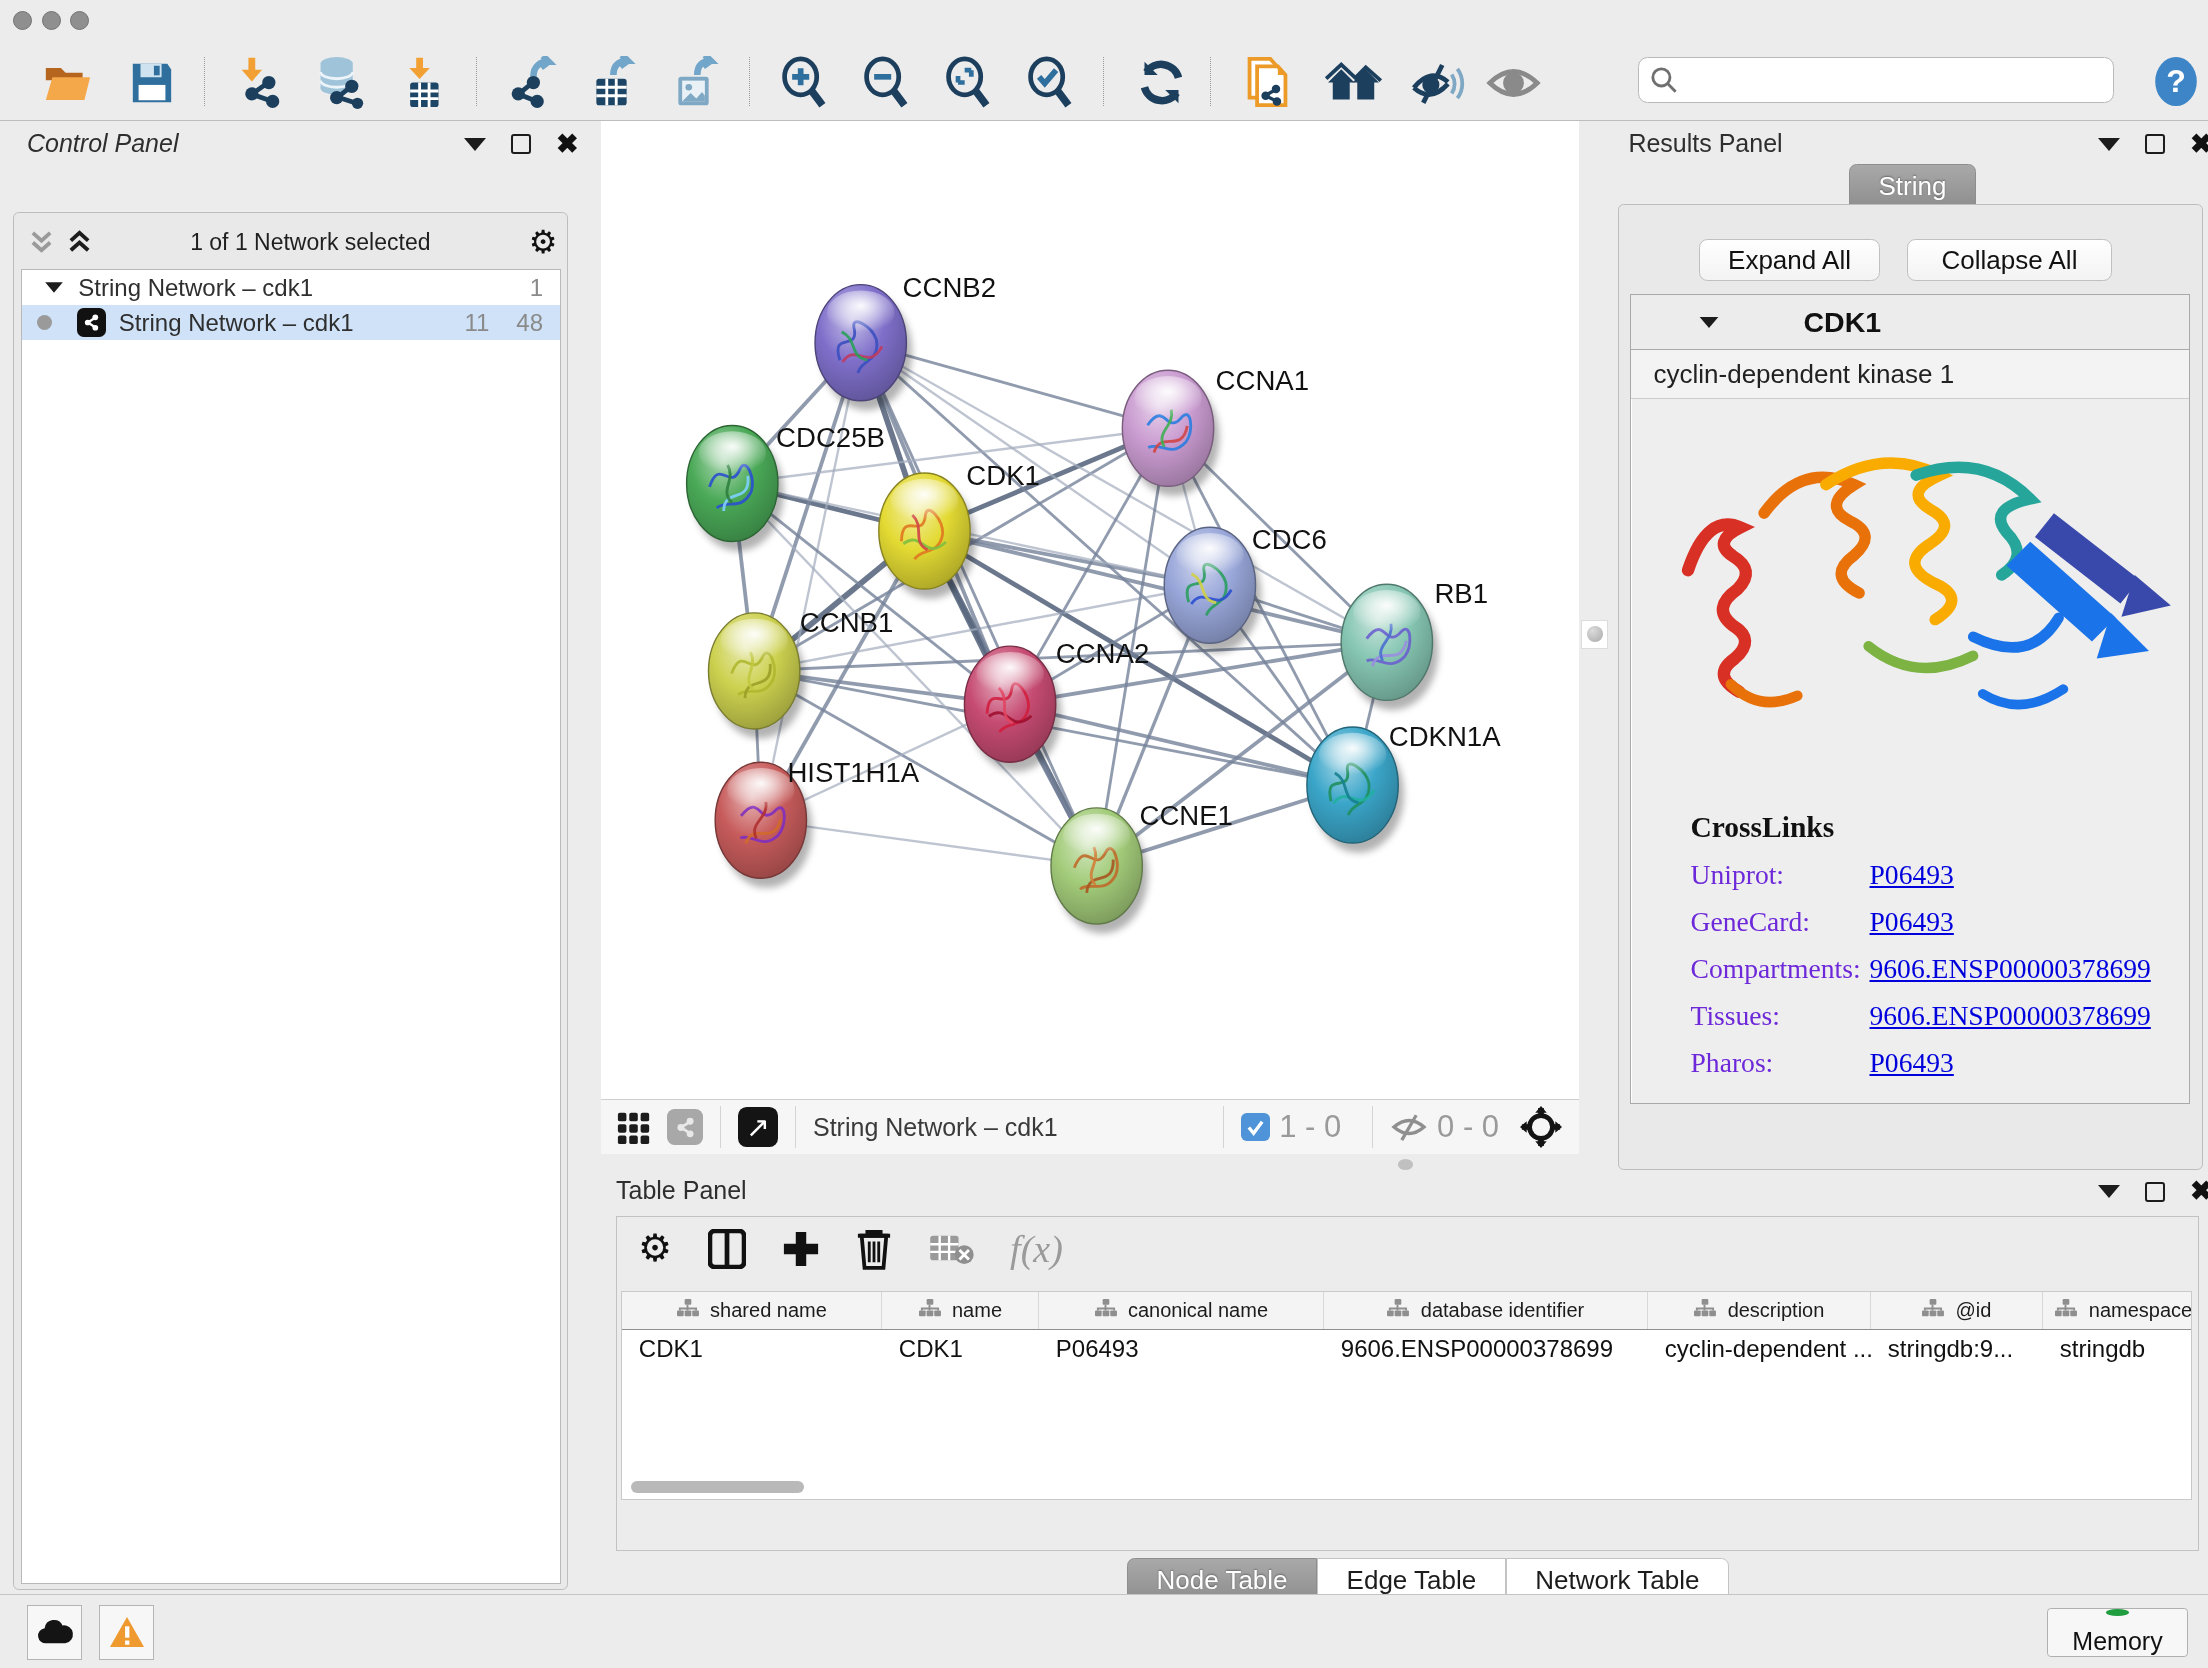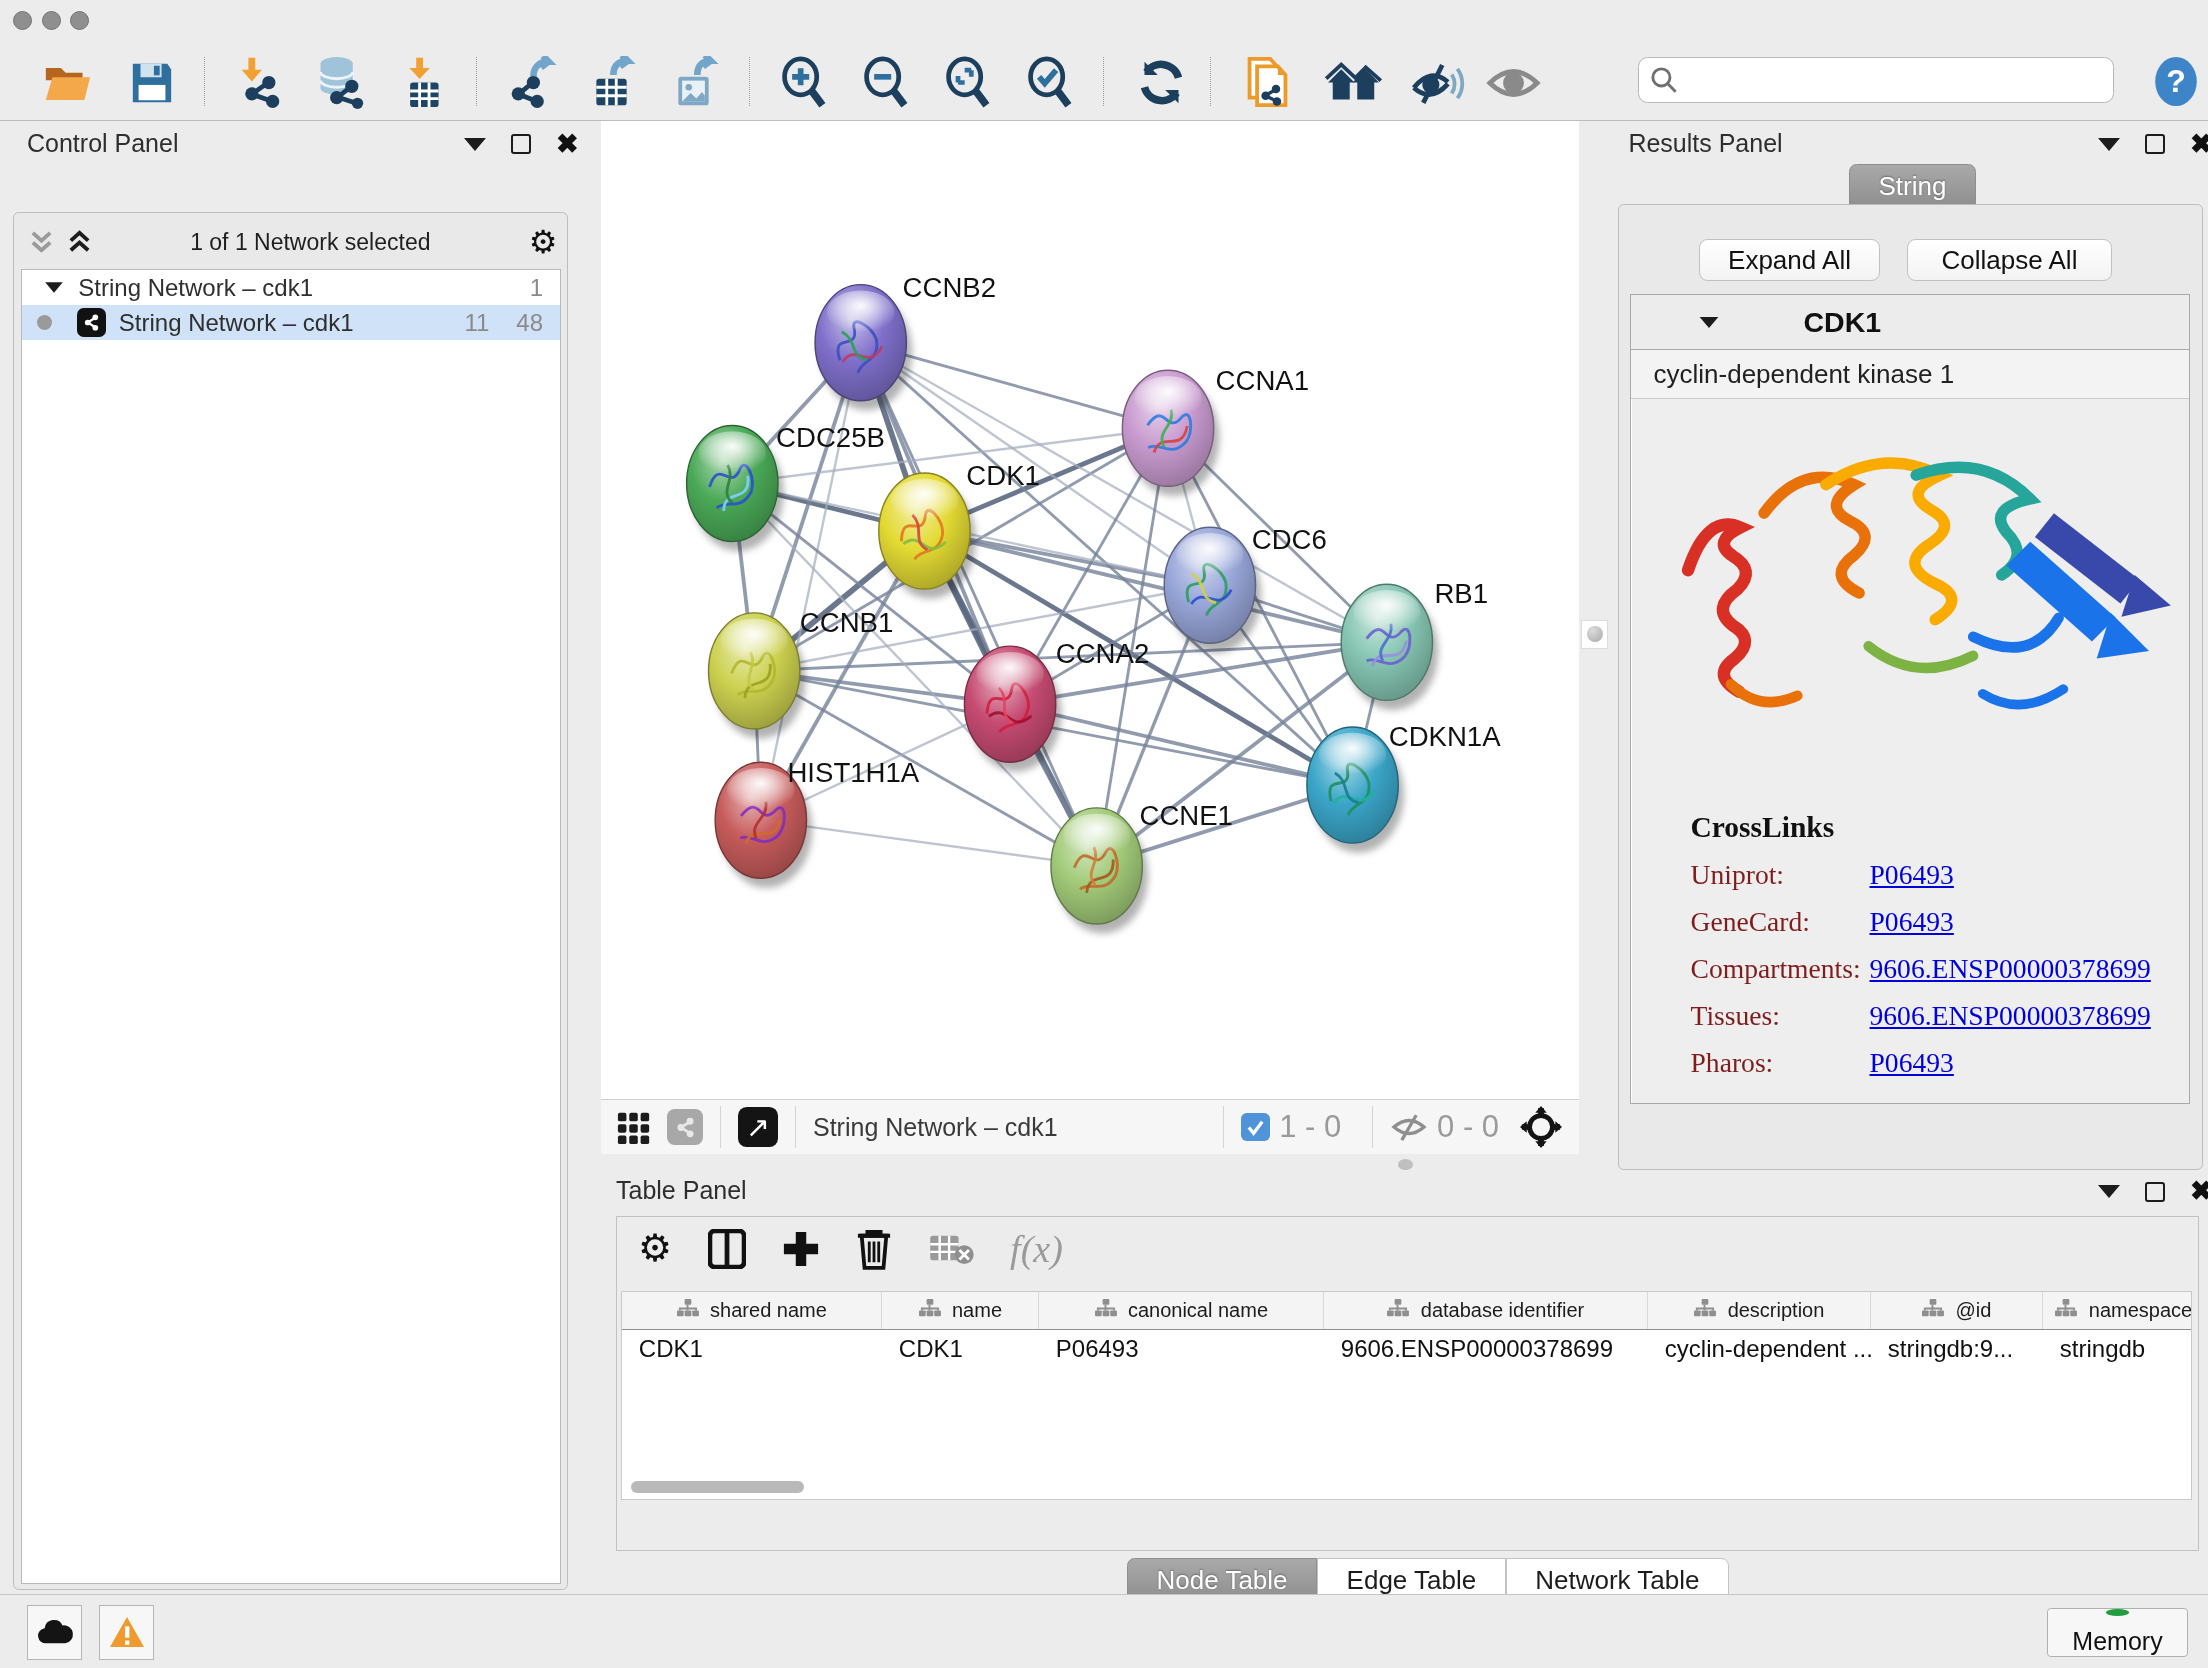--- a/index.html
+++ b/index.html
@@ -59,21 +59,21 @@
   
   .rcard { left:1618px; top:204px; width:585px; height:966px; }
   .btn { background:linear-gradient(#ffffff,#f3f3f3); border:1.9px solid #c0c0c0; border-radius:8.6px; font-size:26px; color:#111; display:flex; align-items:center; justify-content:center; }
   .innerbox { left:10.5px; top:89px; width:560px; height:810px; background:#eeeeee; border:1.9px solid #a9a9a9; box-shadow:1px 1px 0 #fff inset; position:absolute; overflow:hidden; }
   .entryhead { height:55px; background:#ececec; border-bottom:1.9px solid #a9a9a9; display:flex; align-items:center; }
   .entryhead .g { font-size:28.5px; font-weight:bold; color:#111; margin-left:84px; }
   .entrydesc { height:49px; background:#f3f3f3; border-bottom:1.9px solid #cccccc; display:flex; align-items:center; padding-left:23px; font-size:26px; color:#222; }
   .xl { font-family:"Liberation Serif", serif; }
   .xl-title { font-size:29.5px; font-weight:bold; color:#111; }
   .xl-row { display:flex; font-size:27.6px; margin-top:15px; }
-  .xl-row .lab { width:179px; color:#7f1d1d; }
+  .xl-row .lab { width:179px; color:#6d28d9; }
   .xl-row a { color:#0000dd; text-decoration:underline; }
 
   
   .tp-card { left:616px; top:1216px; width:1583px; height:335px; background:#ececec; border:1.9px solid #c2c2c2; }
   .tp-toolbar { display:flex; align-items:center; height:63px; padding-left:21px; gap:36px; }
   .fx { font-family:"Liberation Serif", serif; font-style:italic; font-size:38px; color:#9a9a9a; }
   .tbl { position:absolute; left:3.8px; top:74px; width:1571px; height:209px; background:#fff; border:1px solid #c9c9c9; overflow:hidden; }
   .thead { display:flex; height:38px; background:#f4f4f4; border-bottom:1.9px solid #8f8f8f; }
   .th { display:flex; align-items:center; justify-content:center; gap:11.4px; font-size:20px; color:#1c1c1c; border-right:1px solid #d8d8d8; overflow:hidden; white-space:nowrap; flex:none; }
   .trowd { display:flex; height:38px; }
@@ -267,21 +267,21 @@
   </div>
   <div class="abs helpbtn" style="left:2151px">
       <svg width="46" height="51" viewBox="0 0 48 54">
         <ellipse cx="24" cy="27" rx="22" ry="26" fill="#3d85c6"></ellipse>
         <text x="24" y="38" text-anchor="middle" font-size="34" font-weight="bold" fill="#fff" font-family="Liberation Sans, sans-serif">?</text>
       </svg>
     </div>
 </div>
 
 <div class="abs" style="left:0; top:121px; width:561px; height:1473px;">
-  <div class="abs" style="left:27px; top:7.6px;"><span class="panel-title">Control Panel</span></div>
+  <div class="abs" style="left:27px; top:7.6px;font-style:italic;"><span class="panel-title">Control Panel</span></div>
   <div class="abs pchrome" style="left:464px; top:13.3px;">
     <div class="tri-down"></div>
     <div class="winbox"></div>
     <div class="winx">✖</div>
   </div>
   <div class="abs card" style="left:13.3px; top:91px; width:555px; height:1378px;"></div>
   <div class="abs cp-subhead" style="left:28.5px; top:107px; width:529px;">
     <svg width="25" height="27" viewBox="0 0 26 28">
         <path d="M4 4 l9 8 9-8 M4 14 l9 8 9-8" stroke="#9a9a9a" stroke-width="4" fill="none"></path>
       </svg>

